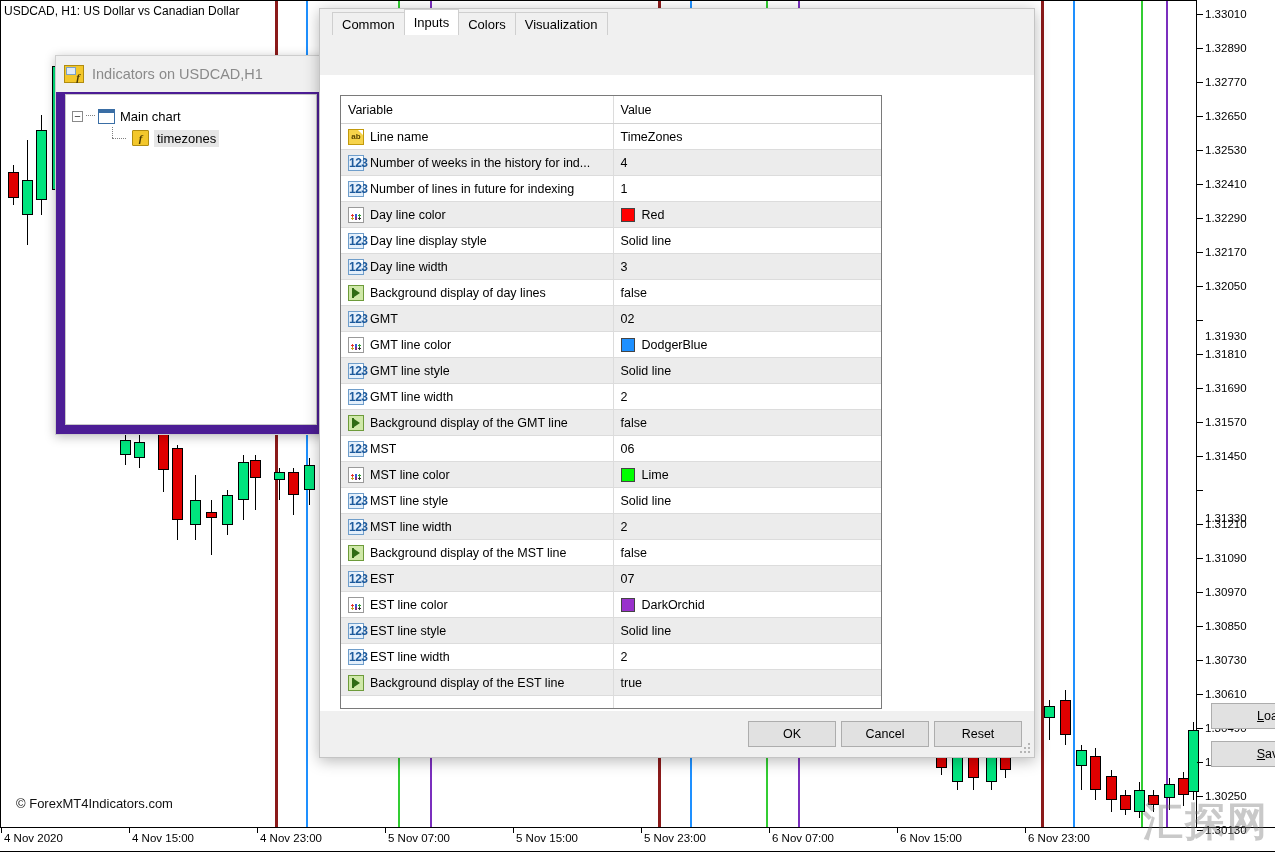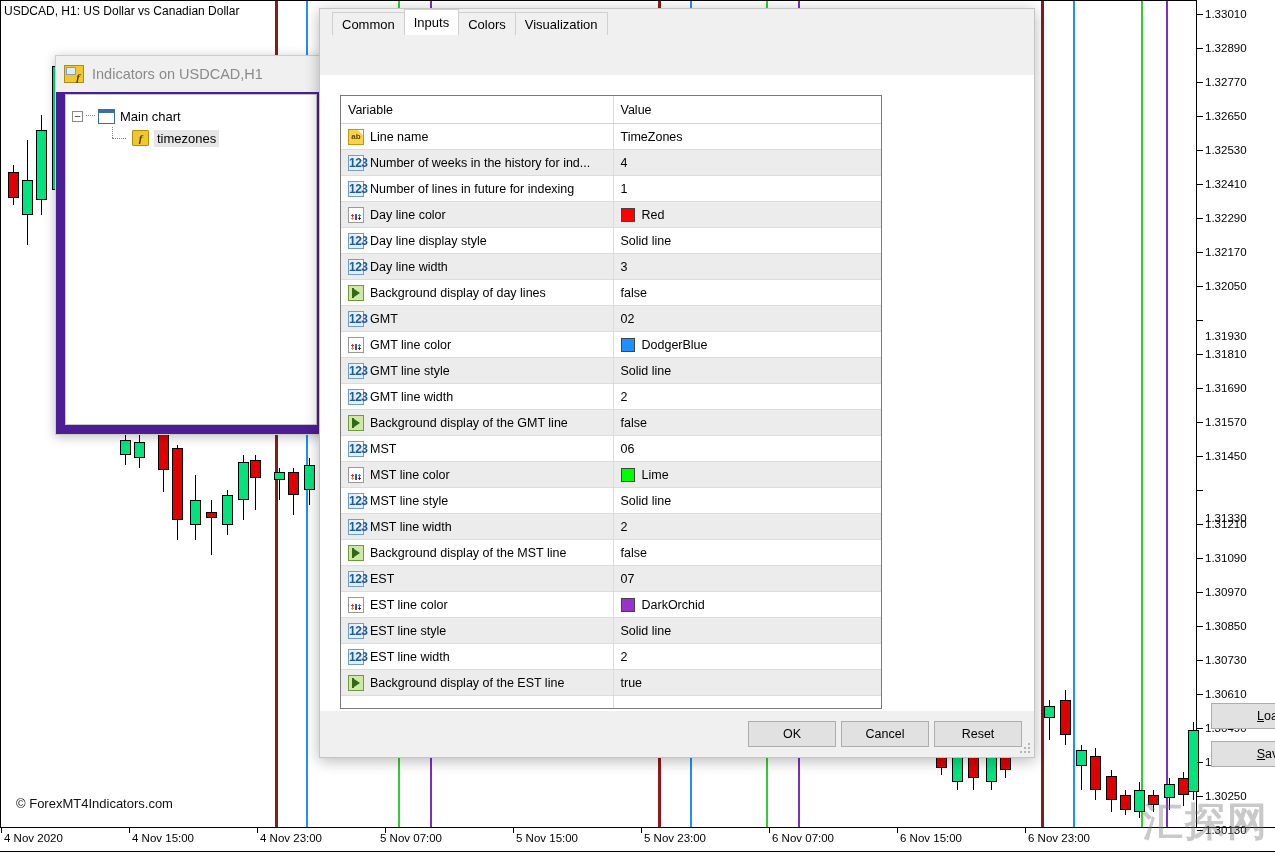--- a/index.html
+++ b/index.html
@@ -329,21 +329,21 @@
       <div class="price-label" style="top: 830px;">1.30130</div>
     </div>
   <div id="time-axis">
       <div class="time-tick" style="left: 1px;"></div>
       <div class="time-label" style="left: 4px;">4 Nov 2020</div>
       <div class="time-tick" style="left: 129px;"></div>
       <div class="time-label" style="left: 132px;">4 Nov 15:00</div>
       <div class="time-tick" style="left: 257px;"></div>
       <div class="time-label" style="left: 260px;">4 Nov 23:00</div>
       <div class="time-tick" style="left: 385px;"></div>
-      <div class="time-label" style="left: 380px; text-align: center;">5 Nov 07:00</div>
+      <div class="time-label" style="left: 388px; text-align: center;">5 Nov 07:00</div>
       <div class="time-tick" style="left: 513px;"></div>
       <div class="time-label" style="left: 516px;">5 Nov 15:00</div>
       <div class="time-tick" style="left: 641px;"></div>
       <div class="time-label" style="left: 644px;">5 Nov 23:00</div>
       <div class="time-tick" style="left: 769px;"></div>
       <div class="time-label" style="left: 772px;">6 Nov 07:00</div>
       <div class="time-tick" style="left: 897px;"></div>
       <div class="time-label" style="left: 900px;">6 Nov 15:00</div>
       <div class="time-tick" style="left: 1025px;"></div>
       <div class="time-label" style="left: 1028px;">6 Nov 23:00</div>

